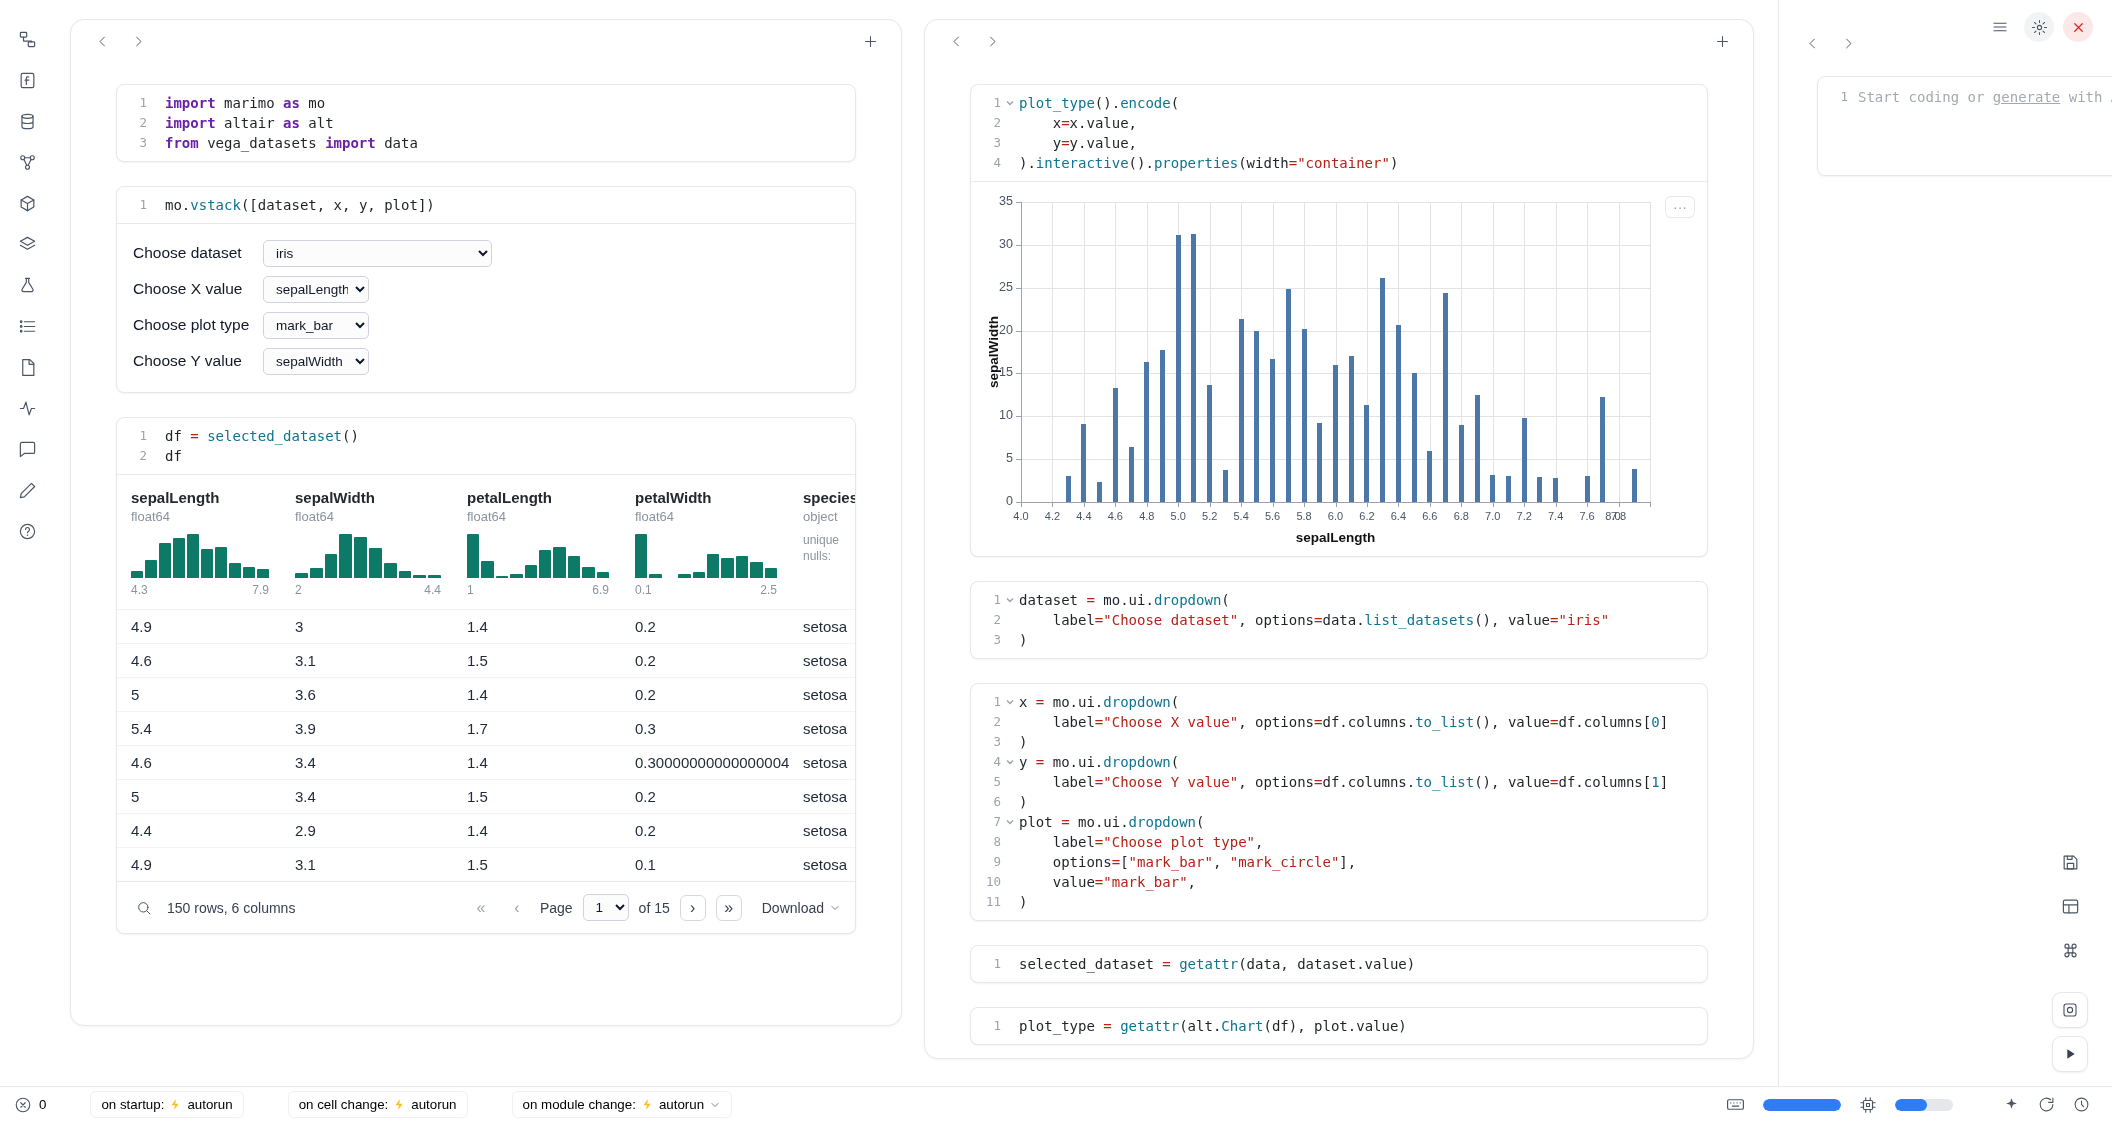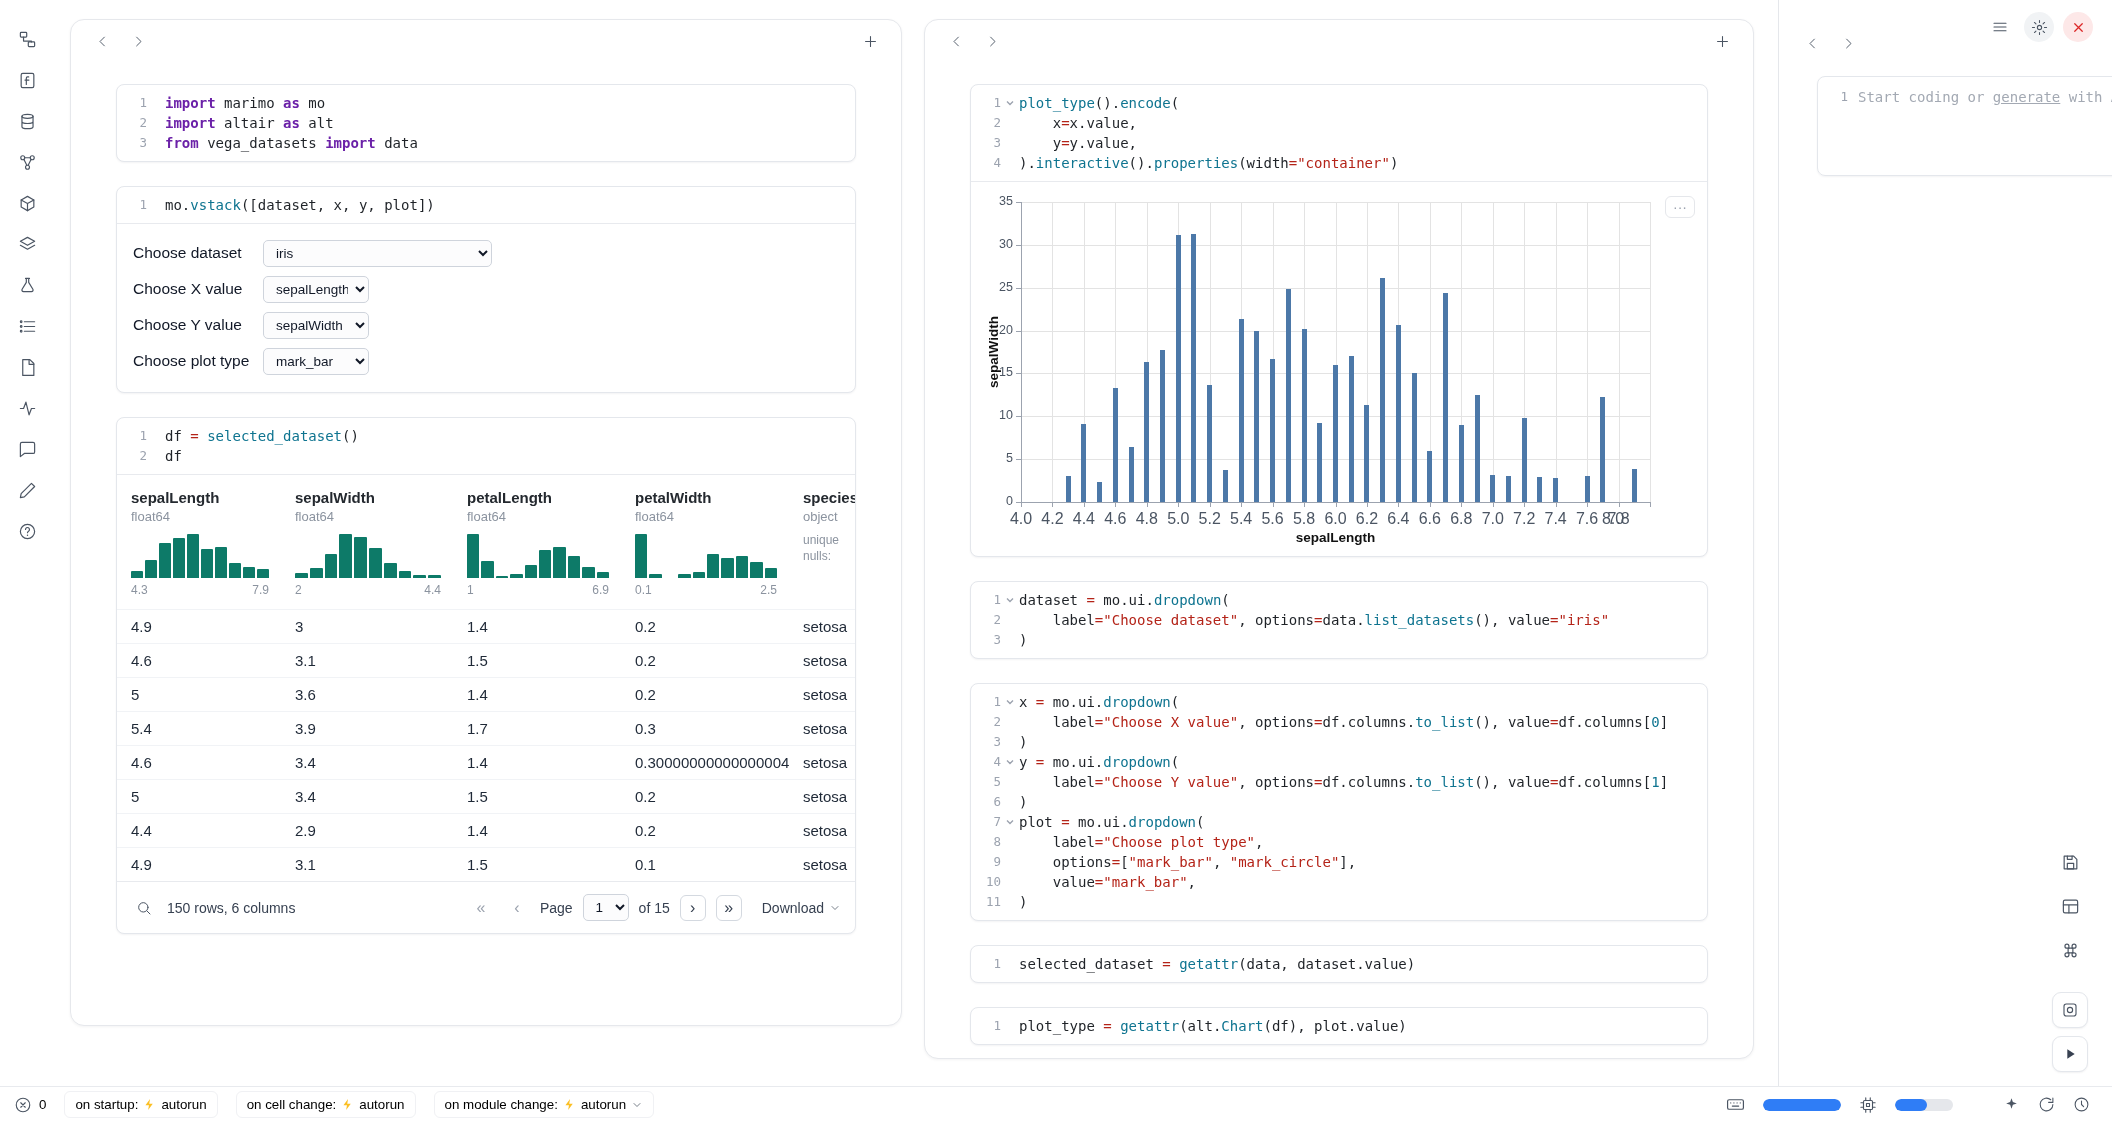--- a/index.html
+++ b/index.html
@@ -69,21 +69,21 @@
   
   .chart-out { position:relative; height:374px; }
   .plot { position:absolute; left:50px; top:20px; width:629px; height:300px; }
   .gl-v { position:absolute; top:0; width:1px; height:300px; background:#e3e3e3; }
   .gl-h { position:absolute; left:0; width:629px; height:1px; background:#e3e3e3; }
   .dom-b { position:absolute; left:0; top:300px; width:629px; height:1px; background:#9ca3af; }
   .dom-l { position:absolute; left:0; top:0; width:1px; height:300px; background:#9ca3af; }
   .tick-x { position:absolute; top:300px; width:1px; height:5px; background:#9ca3af; }
   .tick-y { position:absolute; left:-5px; width:5px; height:1px; background:#9ca3af; }
   .bar { position:absolute; bottom:0; width:5px; background:#4c78a8; }
-  .xlab { position:absolute; top:308px; transform:translateX(-50%); font-size:16px; color:#4b5563; }
+  .xlab { position:absolute; top:308px; transform:translateX(-50%); font-size:11px; color:#4b5563; }
   .ylab { position:absolute; left:-44px; width:36px; text-align:right; font-size:12.5px; color:#4b5563; }
   .x-title { position:absolute; left:50px; top:348px; width:629px; text-align:center;
     font-weight:700; font-size:13.5px; color:#111; }
   .y-title { position:absolute; left:22px; top:170px; transform:translate(-50%,-50%) rotate(-90deg);
     white-space:nowrap; font-weight:700; font-size:13.5px; color:#111; }
   .chart-menu { position:absolute; right:12px; top:14px; width:30px; height:22px;
     border:1px solid #e5e7eb; border-radius:6px; background:#fff; color:#9ca3af;
     font-size:14px; line-height:18px; cursor:pointer; }
 
   
@@ -112,21 +112,21 @@
   .fc-btn.boxed { background:#fff; border:1px solid #e4e7ec; border-radius:9px;
     box-shadow:0 1px 2px rgba(16,24,40,.06); }
   .fc-gap { height:8px; }
 
   
   .status-bar { position:absolute; left:0; top:1086px; width:2112px; height:36px;
     border-top:1px solid #e8eaee; background:#fff; display:flex; align-items:center;
     padding:0 22px 0 14px; gap:18px; font-size:14px; color:#374151; z-index:7; }
   .err { display:flex; align-items:center; gap:7px; }
   .chip { display:flex; align-items:center; gap:5px; padding:5px 10px; border:1px solid #f0f1f4;
-    border-radius:6px; background:#fff; cursor:pointer; }
+    border-radius:6px; background:#fff; cursor:pointer;margin-left:26px; }
   .pill { height:12px; border-radius:6px; background:#e5e7eb; overflow:hidden; }
   .pill-fill { height:100%; background:#2f7df6; border-radius:6px; }
   .sb-icon-btn { background:none; border:none; display:flex; align-items:center; cursor:pointer; }
 </style>
 </head>
 <body>
 
 <aside class="activity-bar">
   <button class="ab-btn">
       <svg class="icon-svg" width="19" height="19" viewBox="0 0 24 24">
@@ -261,26 +261,26 @@
         <div class="controls">
           <div class="ctl-row">
             <span class="ctl-label">Choose dataset</span>
             <select class="ctl" style="width: 229px;"><option>iris</option></select>
           </div>
           <div class="ctl-row">
             <span class="ctl-label">Choose X value</span>
             <select class="ctl" style="width: 106px;"><option>sepalLength</option></select>
           </div>
           <div class="ctl-row">
+            <span class="ctl-label">Choose plot type</span>
+            <select class="ctl" style="width: 106px;"><option>mark_bar</option></select>
+          </div>
+          <div class="ctl-row">
             <span class="ctl-label">Choose Y value</span>
             <select class="ctl" style="width: 106px;"><option>sepalWidth</option></select>
-          </div>
-          <div class="ctl-row">
-            <span class="ctl-label">Choose plot type</span>
-            <select class="ctl" style="width: 106px;"><option>mark_bar</option></select>
           </div>
         </div>
       </div>
       <div class="cell-card">
         <div class="code">
           <div class="code-line">
             <span class="gutter">1</span>
             <span class="fold"></span>
             <span class="src"><span class="tk-p">df </span><span class="tk-o">=</span><span class="tk-p"> </span><span class="tk-f">selected_dataset</span><span class="tk-p">()</span></span>
           </div>

